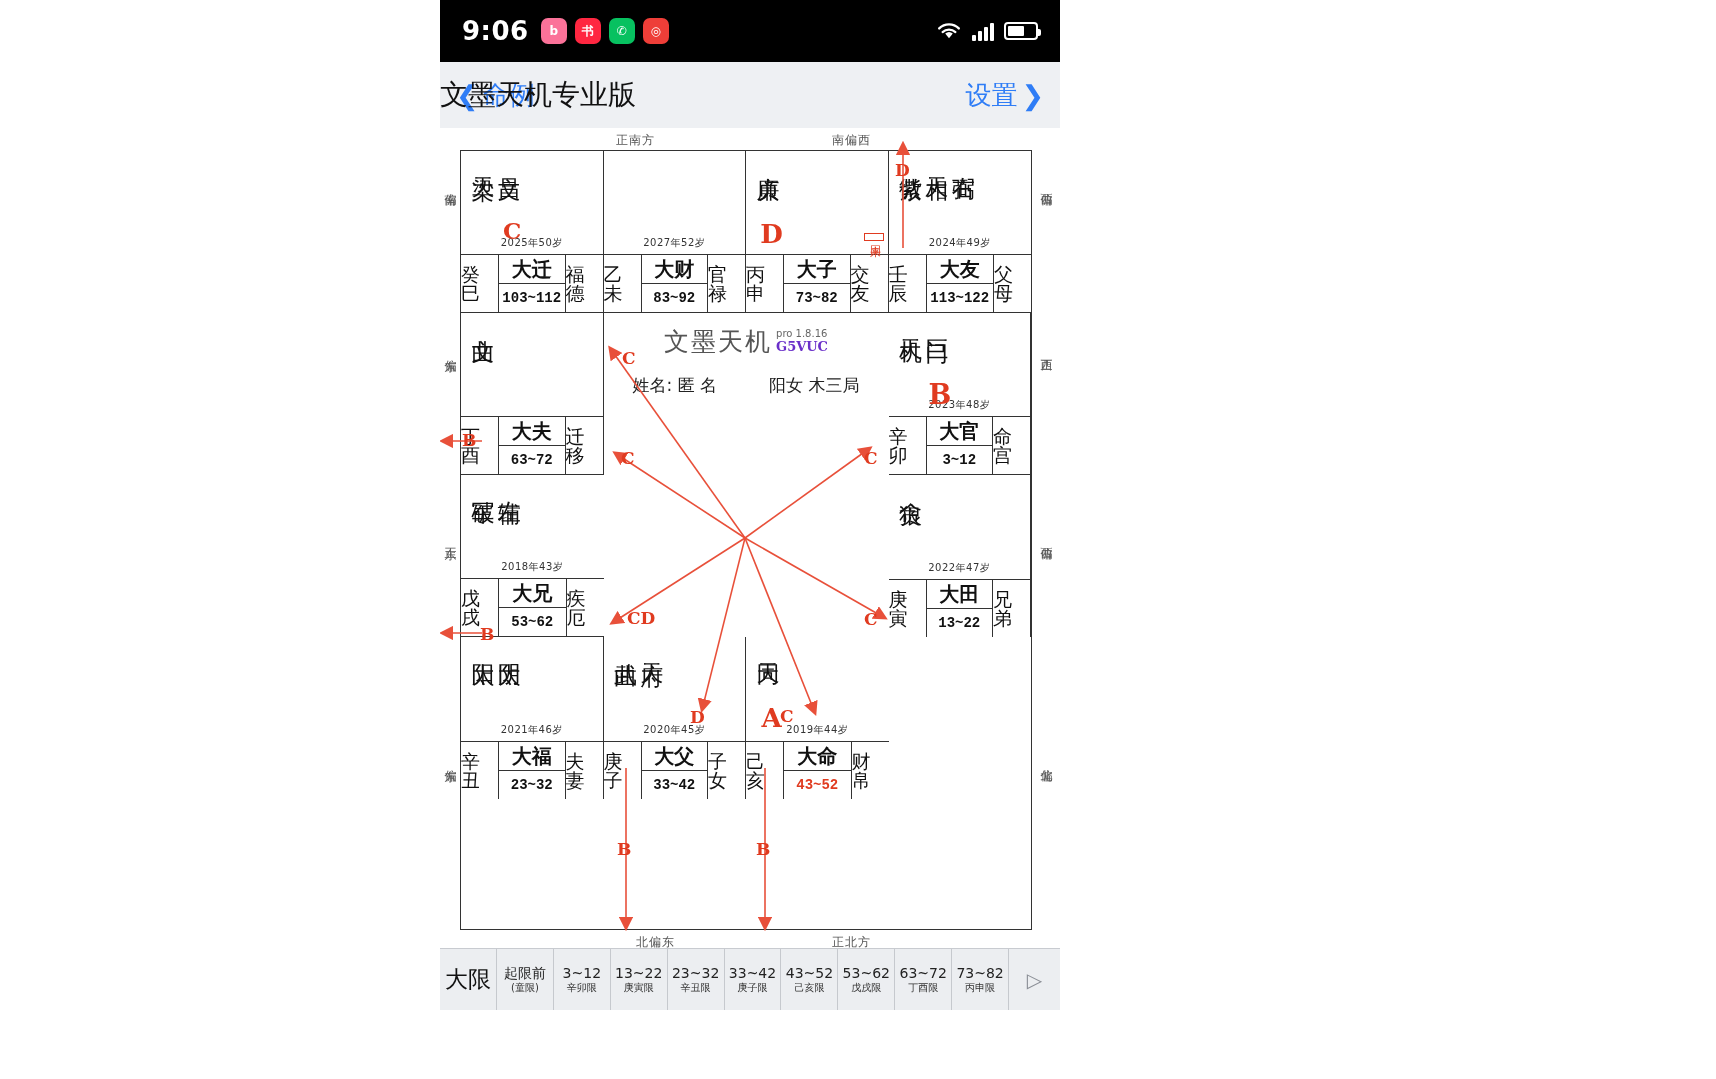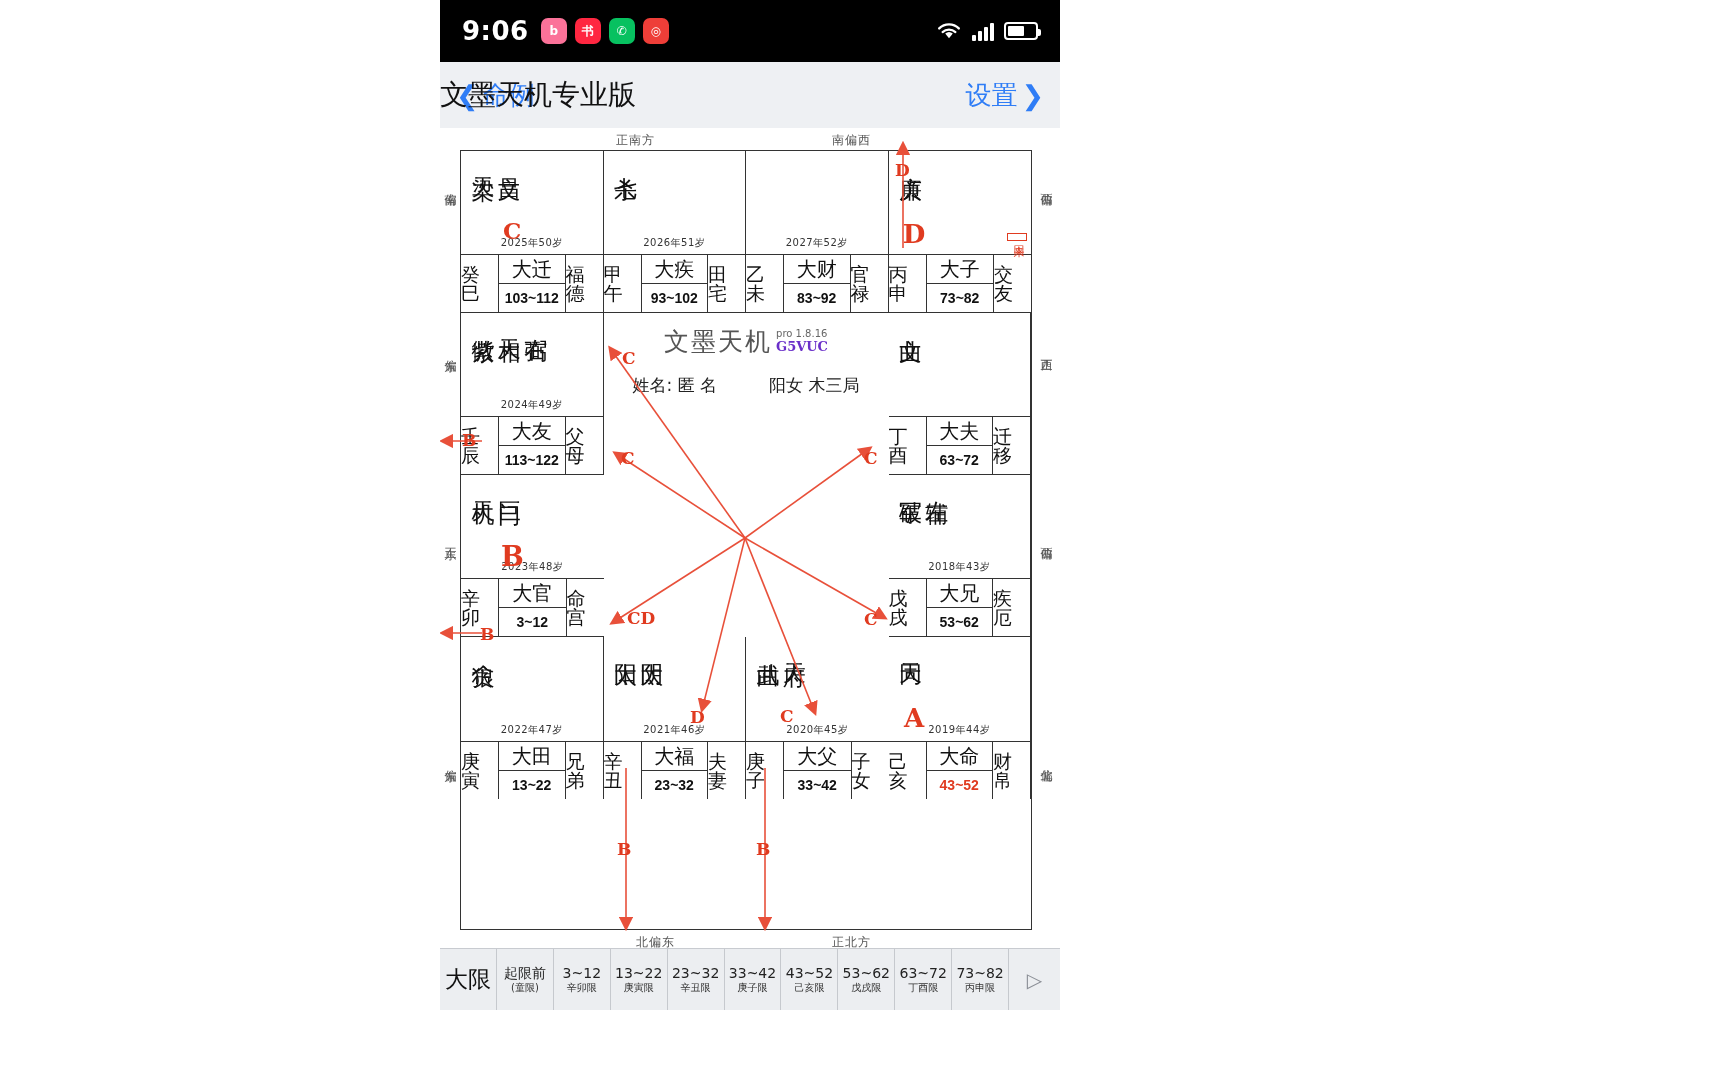--- a/index.html
+++ b/index.html
@@ -110,26 +110,26 @@
   }
   .pb-gz, .pb-gong {
     width: 38px; border-right: 1.4px solid #333;
     display: flex; flex-direction: column; align-items: center; justify-content: center;
     font-size: 19px; line-height: 1.0; color: #111;
   }
   .pb-gong { border-right: none; border-left: 1.4px solid #333; }
   .pb-mid { flex: 1; display: flex; flex-direction: column; }
   .pb-name {
     flex: 1; display: flex; align-items: center; justify-content: center;
-    font-size: 20px; border-bottom: 1.4px solid #333; color: #111;
+    font-size: 20px; border-bottom: 1.4px solid #333; color: #111; font-weight: bold;
   }
   .pb-range {
     flex: 1; display: flex; align-items: center; justify-content: center;
     font-size: 14px; font-weight: 700; color: #111;
-    font-family: Liberation Sans, sans-serif;
+    font-family: Liberation Mono, monospace;
   }
   .pb-range.red { color: #e03b20; }
 
   
   .centerbox {
     grid-column: 2 / 4; grid-row: 2 / 4;
     border: none; position: relative;
     display: flex; flex-direction: column; align-items: center;
     padding-top: 12px;
   }
@@ -245,36 +245,20 @@
             <div class="pb-gz">癸巳</div>
             <div class="pb-mid">
               <div class="pb-name">大迁</div>
               <div class="pb-range">103~112</div>
             </div>
             <div class="pb-gong">福德</div>
           </div>
         </div>
       </div>
 
-      <div class="cell">
-        <div class="pal">
-          <div class="pal-stars">
-            <div class="star">七杀</div>
-          </div>
-          <div class="yearline">2026年51岁</div>
-          <div class="palbar">
-            <div class="pb-gz">甲午</div>
-            <div class="pb-mid">
-              <div class="pb-name">大疾</div>
-              <div class="pb-range">93~102</div>
-            </div>
-            <div class="pb-gong">田宅</div>
-          </div>
-        </div>
-      </div>
 
       <div class="cell">
         <div class="pal">
           <div class="pal-stars"></div>
           <div class="yearline">2027年52岁</div>
           <div class="palbar">
             <div class="pb-gz">乙未</div>
             <div class="pb-mid">
               <div class="pb-name">大财</div>
               <div class="pb-range">83~92</div>

